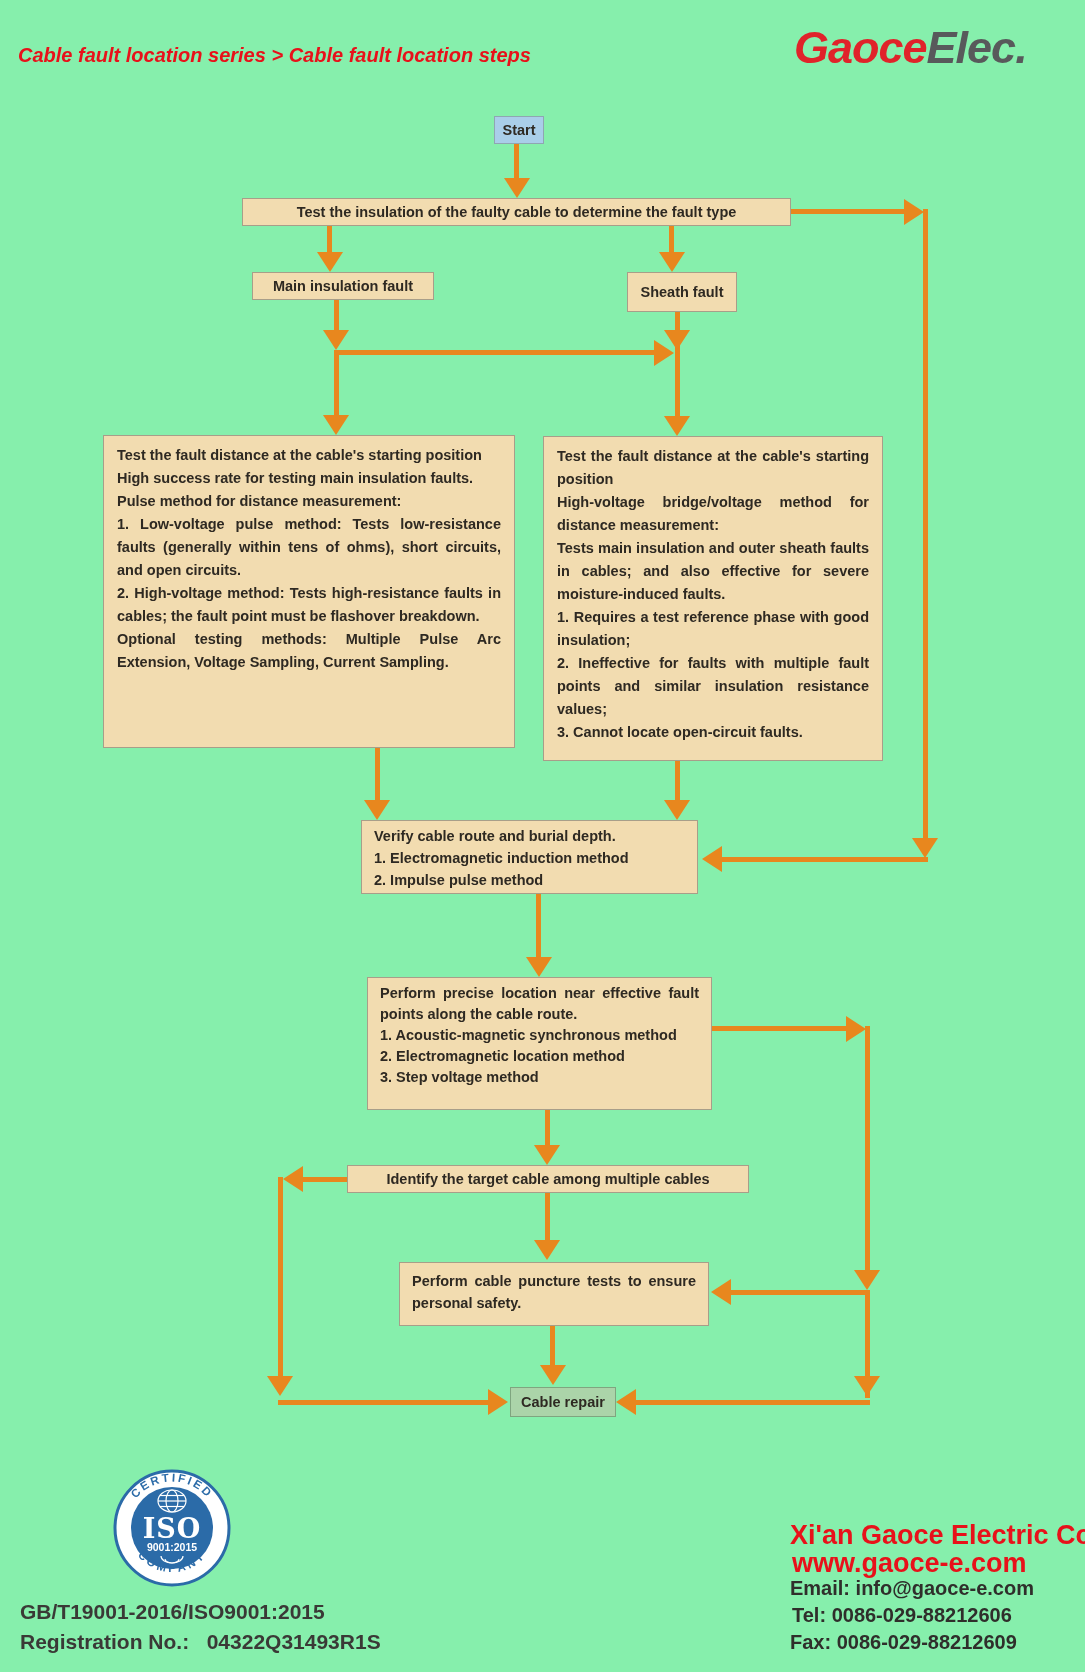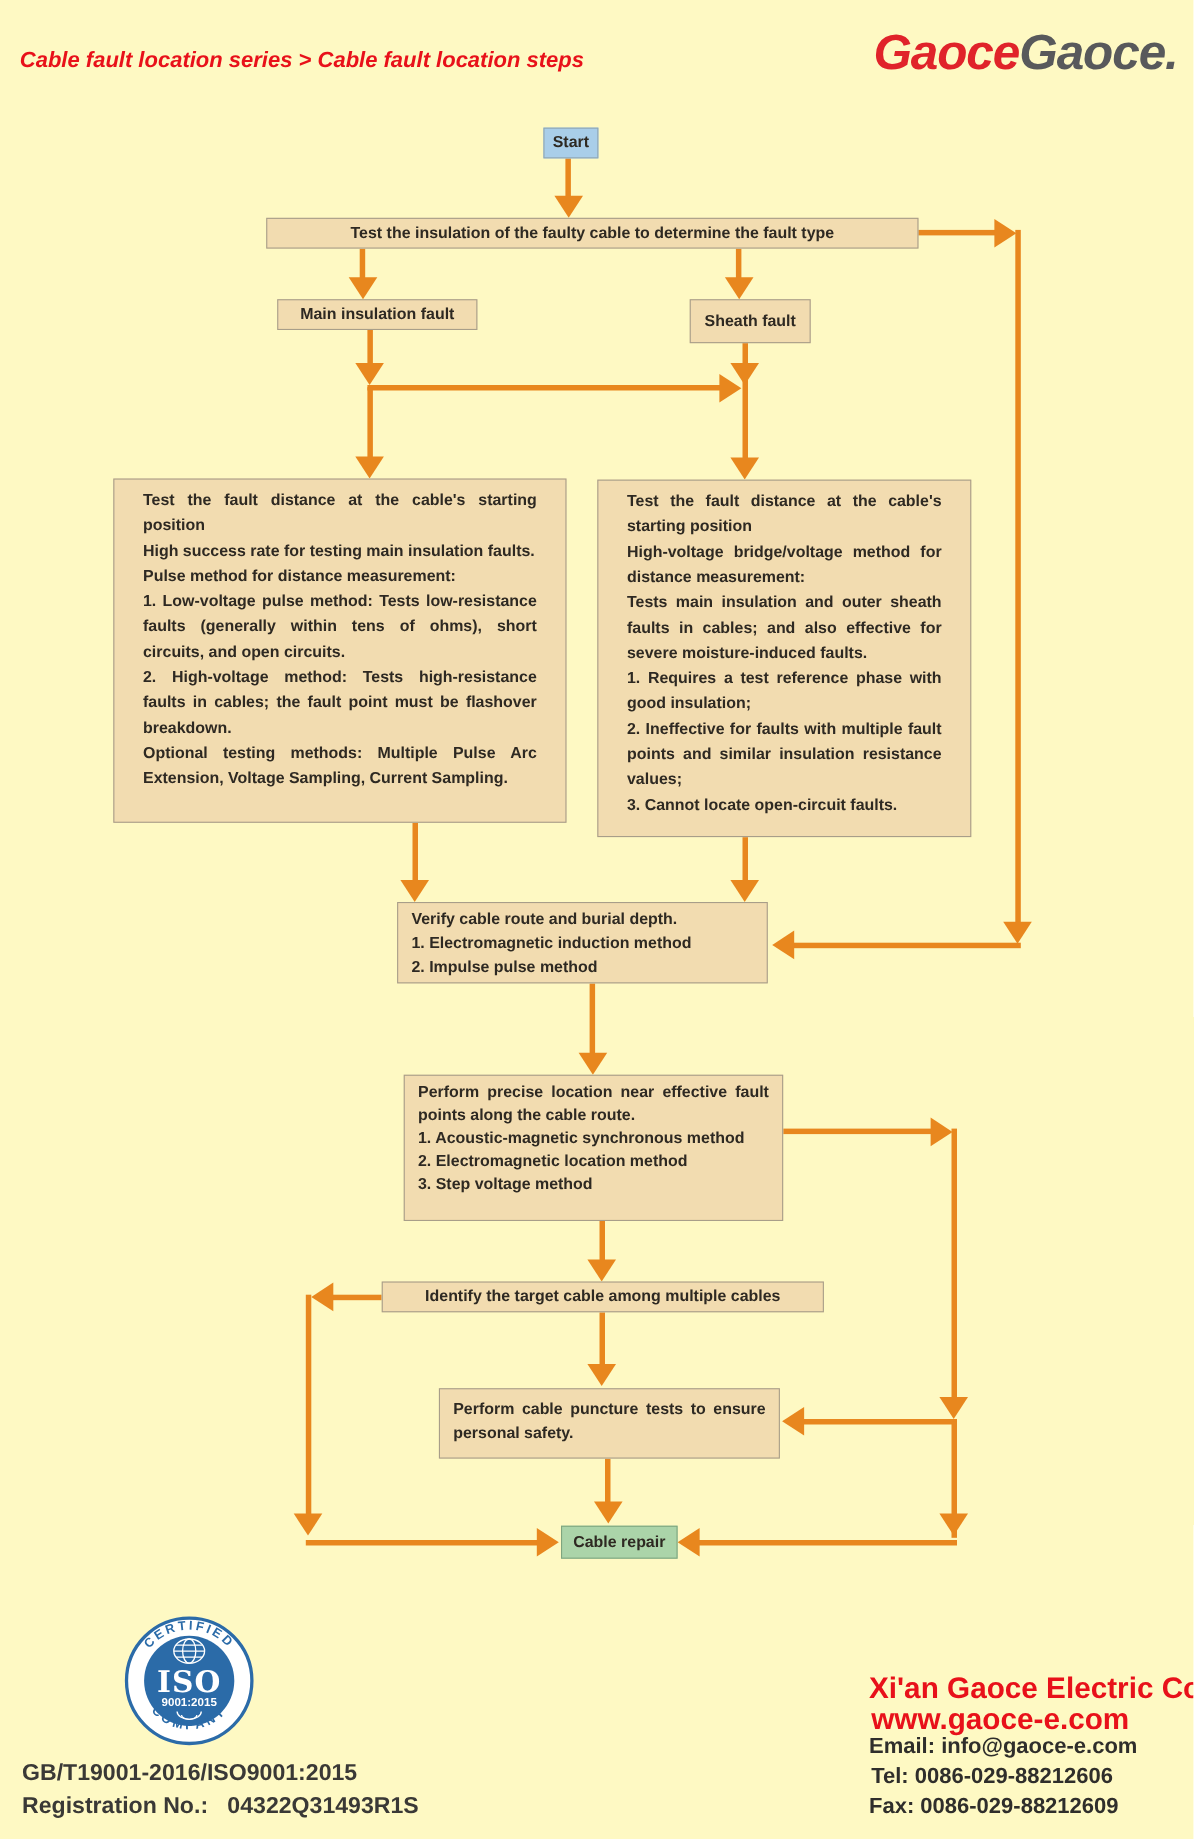--- a/index.html
+++ b/index.html
@@ -7,36 +7,36 @@
     --tan:#F2DCB0;
     --tan-border:#A89E89;
     --blue:#A9CEE9;
     --green:#ABD4A9;
     --red:#E8111A;
     --ink:#2E2922;
     --iso-blue:#2B6BA8;
   }
   html,body{margin:0;padding:0;background:#ffffff;}
   .canvas{
-    position:relative;width:1085px;height:1672px;background:#fef9c3;
+    position:relative;width:1085px;height:1672px;background:#86efac;
     font-family:"Liberation Sans", sans-serif;overflow:hidden;
   }
   .breadcrumb{
     position:absolute;left:18px;top:44px;
     color:var(--red);font-size:20px;font-weight:bold;font-style:italic;
   }
   .logo{position:absolute;left:794px;top:22px;font-size:45px;font-weight:bold;font-style:italic;letter-spacing:-1px;white-space:nowrap;}
   .logo .g{color:#E0232A;}
   .logo .e{color:#58595B;}
   .node{
     position:absolute;box-sizing:border-box;background:var(--tan);
     border:1px solid var(--tan-border);color:var(--ink);font-weight:bold;
   }
   .cnt{display:flex;align-items:center;justify-content:center;text-align:center;font-size:14.5px;}
-  .big{padding:8px 26px;text-align:justify;font-size:14.5px;line-height:23px;}
+  .big{padding:8px 13px;text-align:justify;font-size:14.5px;line-height:23px;}
   .big .p{margin:0;}
   .start{background:var(--blue);border-color:#8FA6B2;}
   .repair{background:var(--green);border-color:#7FA57F;}
   .v{position:absolute;width:5px;background:var(--orange);}
   .h{position:absolute;height:5px;background:var(--orange);}
   .ah{position:absolute;width:0;height:0;line-height:0;}
   .ah-down{border-left:13px solid transparent;border-right:13px solid transparent;border-top:20px solid var(--orange);}
   .ah-right{border-top:13px solid transparent;border-bottom:13px solid transparent;border-left:20px solid var(--orange);}
   .ah-left{border-top:13px solid transparent;border-bottom:13px solid transparent;border-right:20px solid var(--orange);}
   .cert{position:absolute;left:20px;color:#3A3936;font-size:21px;font-weight:bold;white-space:pre;}
@@ -45,21 +45,21 @@
   .contact.dark{color:#2F2E2B;font-size:20px;}
   .badge{position:absolute;left:112px;top:1468px;}
 </style>
 </head>
 <body>
 
 <div class="canvas">
 
   <div class="breadcrumb">Cable fault location series &gt; Cable fault location steps</div>
   <div class="logo">
-    <span class="g">Gaoce</span><span class="e">Gaoce.</span>
+    <span class="g">Gaoce</span><span class="e">Elec.</span>
   </div>
 
   <div class="v" style="left:514px;top:144px;height:36px;"></div>
   <div class="ah ah-down" style="left:504px;top:178px;"></div>
 
   <div class="h" style="left:791px;top:209px;width:117px;"></div>
   <div class="ah ah-right" style="left:904px;top:199px;"></div>
   <div class="v" style="left:923px;top:209px;height:631px;"></div>
   <div class="ah ah-down" style="left:912px;top:838px;"></div>
   <div class="h" style="left:720px;top:857px;width:208px;"></div>
@@ -111,21 +111,21 @@
   <div class="ah ah-right" style="left:488px;top:1389px;"></div>
 
   <div class="v" style="left:545px;top:1193px;height:49px;"></div>
   <div class="ah ah-down" style="left:534px;top:1240px;"></div>
 
   <div class="v" style="left:550px;top:1326px;height:41px;"></div>
   <div class="ah ah-down" style="left:540px;top:1365px;"></div>
 
   <div class="node cnt start" style="left:494px;top:116px;width:50px;height:28px;">Start</div>
 
-  <div class="node cnt" style="left:242px;top:198px;width:593px;height:28px;">Test the insulation of the faulty cable to determine the fault type</div>
+  <div class="node cnt" style="left:242px;top:198px;width:549px;height:28px;">Test the insulation of the faulty cable to determine the fault type</div>
 
   <div class="node cnt" style="left:252px;top:272px;width:182px;height:28px;">Main insulation fault</div>
 
   <div class="node cnt" style="left:627px;top:272px;width:110px;height:40px;">Sheath fault</div>
 
   <div class="node big" style="left:103px;top:435px;width:412px;height:313px;">
     <div class="p">Test the fault distance at the cable's starting position</div>
     <div class="p">High success rate for testing main insulation faults.</div>
     <div class="p">Pulse method for distance measurement:</div>
     <div class="p">1. Low-voltage pulse method: Tests low-resistance faults (generally within tens of ohms), short circuits, and open circuits.</div>

